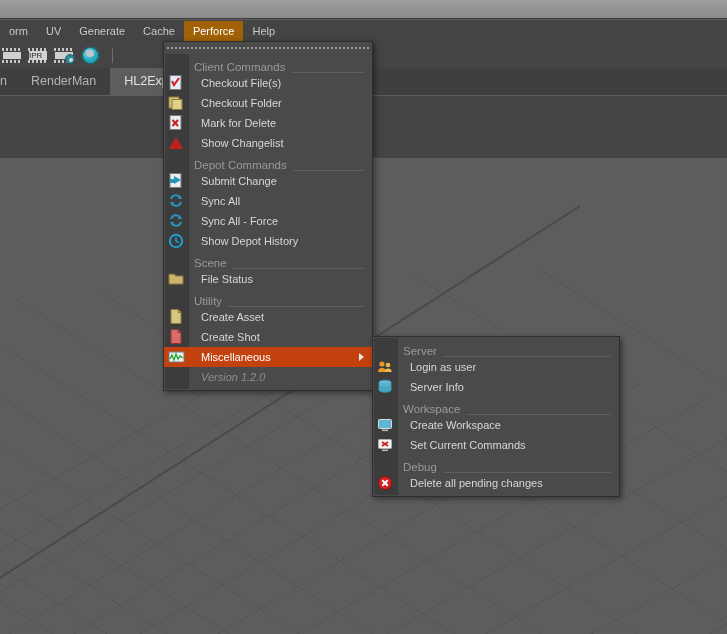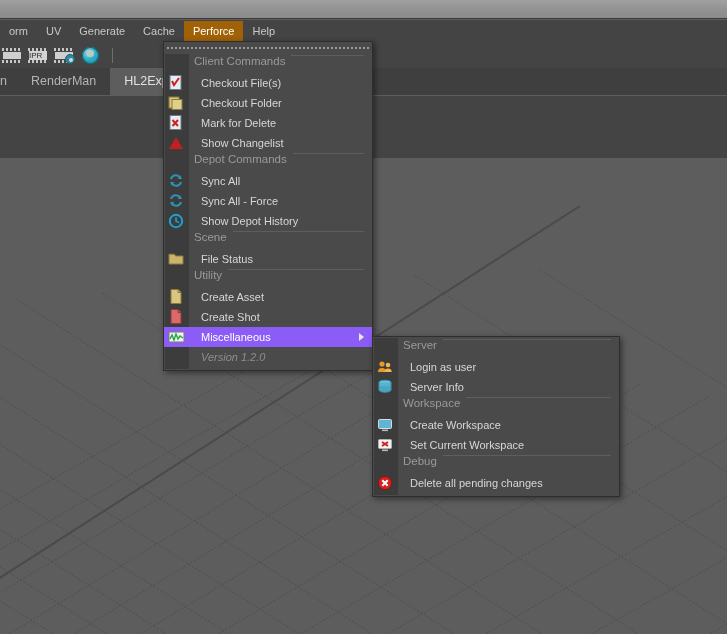--- a/index.html
+++ b/index.html
@@ -100,30 +100,30 @@
     z-index:50;
   }
   #perforce-menu { left:163px; top:41px; width:210px; }
   #misc-submenu  { left:372px; top:336px; width:248px; }
   .menu .gutter { position:absolute; left:1px; top:1px; bottom:1px; width:24px; background:#3c3c3c; }
   .tearoff { position:relative; height:10px; margin:1px 1px 0 1px;
              background:#4a4a4a; }
   .tearoff .dots { position:absolute; left:2px; right:2px; top:4px; height:2px;
              background-image:repeating-linear-gradient(to right,#9a9a9a 0 2px,transparent 2px 4px);
              }
-  .mi-section { position:relative; display:flex; align-items:flex-start; height:18px;
+  .mi-section { position:relative; display:flex; align-items:flex-end; height:18px;
                 padding-left:30px; }
   .mi-section .stitle { font-size:11.5px; color:#9a9a9a; white-space:nowrap; padding-right:6px; }
   .mi-section .sline { flex:1; height:1px; background:#5e5e5e; margin-right:8px; }
   .mi {
     position:relative; display:flex; align-items:center; height:20px;
     padding-left:37px; font-size:11px; color:#d7d7d7; cursor:default;
     white-space:nowrap;
   }
-  .mi.highlight { background:#8b5cf6; color:#ffffff; }
+  .mi.highlight { background:#c2410c; color:#ffffff; }
   .mi.disabled { color:#8e8e8e;font-style:italic; }
   .mi .ico { position:absolute; left:4px; top:2px; width:17px; height:16px; }
   .mi .arrow { position:absolute; right:8px; top:6px; width:0; height:0;
                border-left:5px solid #e8e8e8; border-top:4px solid transparent;
                border-bottom:4px solid transparent; }
   .menu-body { position:relative; padding:2px 0 3px 0; }
 </style>
 </head>
 <body>
 
@@ -271,20 +271,30 @@
         <span>Show Changelist</span>
       </div>
 
       <div class="mi-section">
         <div class="stitle">Depot Commands</div>
         <div class="sline"></div>
       </div>
       <div class="mi">
         <span class="ico">
           <svg width="17" height="16" viewBox="0 0 17 16">
+              <rect x="2" y="0.5" width="11" height="14" fill="#e8edf2" stroke="#6f7b86"></rect>
+              <path d="M13 7 L6 3 L6 11 Z" fill="#2a93b8"></path>
+              <rect x="2" y="6" width="6" height="4" fill="#2a93b8"></rect>
+            </svg>
+        </span>
+        <span>Submit Change</span>
+      </div>
+      <div class="mi">
+        <span class="ico">
+          <svg width="17" height="16" viewBox="0 0 17 16">
               <path d="M3 6 a5 5 0 0 1 9 -1.5" stroke="#2a93b8" stroke-width="2" fill="none"></path>
               <path d="M13 9 a5 5 0 0 1 -9 1.5" stroke="#2a93b8" stroke-width="2" fill="none"></path>
               <polygon points="12,2 14,6 10,6" fill="#2a93b8"></polygon>
               <polygon points="4,13 2,9 6,9" fill="#2a93b8"></polygon>
             </svg>
         </span>
         <span>Sync All</span>
       </div>
       <div class="mi">
         <span class="ico">
@@ -403,21 +413,21 @@
         <span>Create Workspace</span>
       </div>
       <div class="mi">
         <span class="ico">
           <svg width="17" height="16" viewBox="0 0 17 16">
               <rect x="1.5" y="2.5" width="13" height="9" rx="1" fill="#f2f2f2" stroke="#b0b0b0"></rect>
               <path d="M5 5 L11 9 M11 5 L5 9" stroke="#cc1f1f" stroke-width="2"></path>
               <rect x="5" y="12.5" width="6" height="1.6" fill="#b8b8b8"></rect>
             </svg>
         </span>
-        <span>Set Current Workspace</span>
+        <span>Set Current Commands</span>
       </div>
 
       <div class="mi-section">
         <div class="stitle">Debug</div>
         <div class="sline"></div>
       </div>
       <div class="mi">
         <span class="ico">
           <svg width="17" height="16" viewBox="0 0 17 16">
               <circle cx="8" cy="8" r="6.6" fill="#d62121" stroke="#8e1414"></circle>

